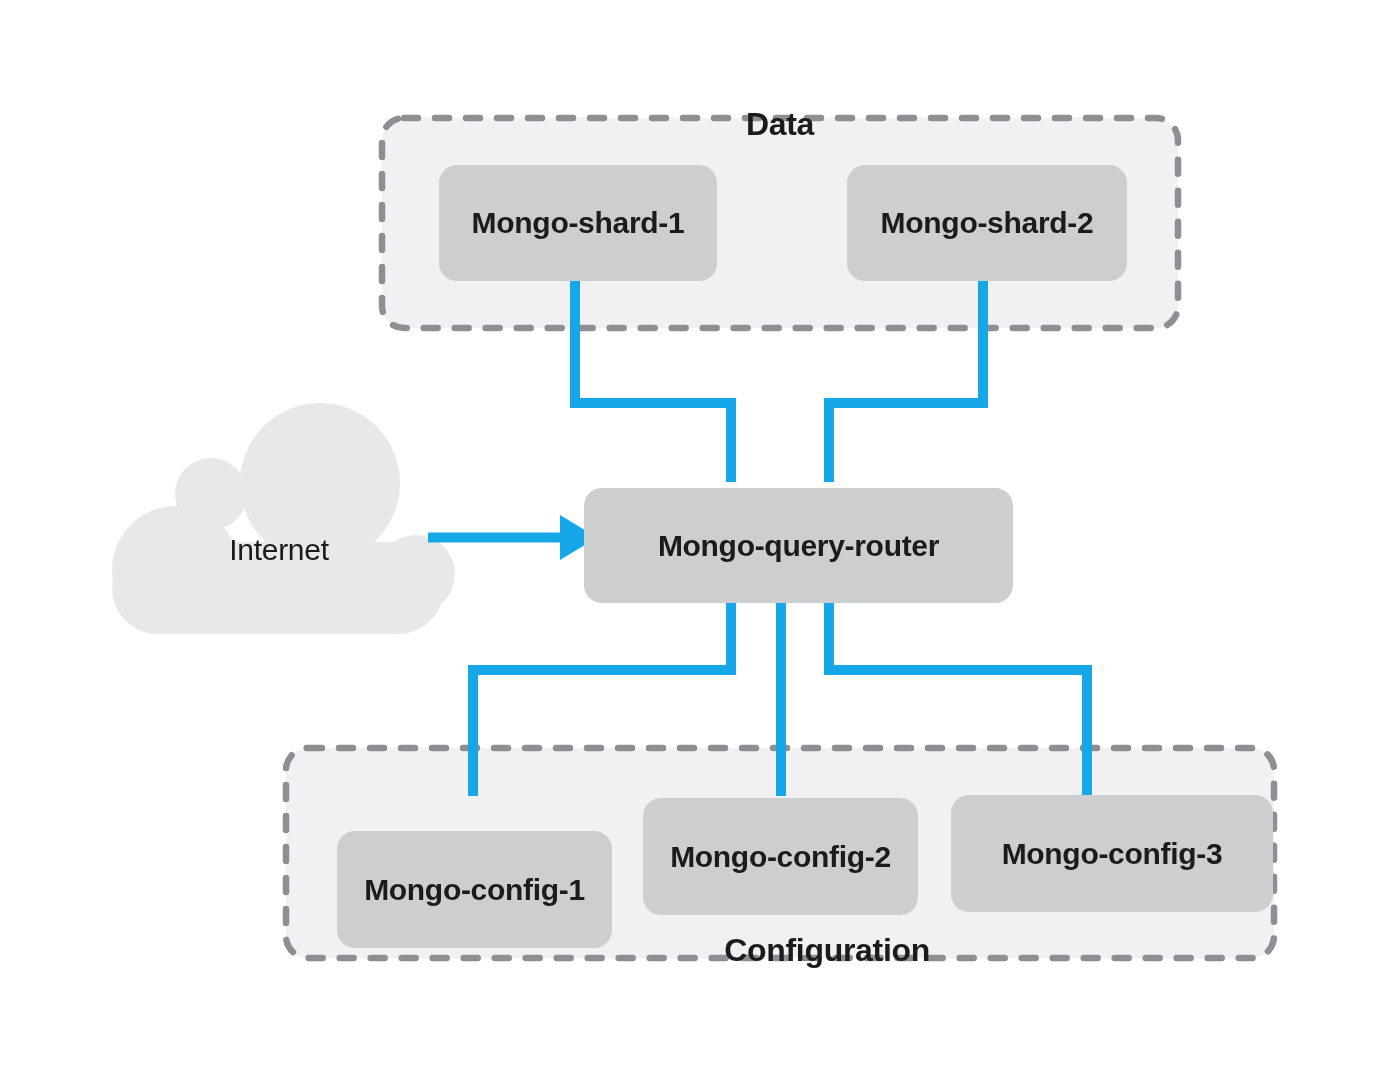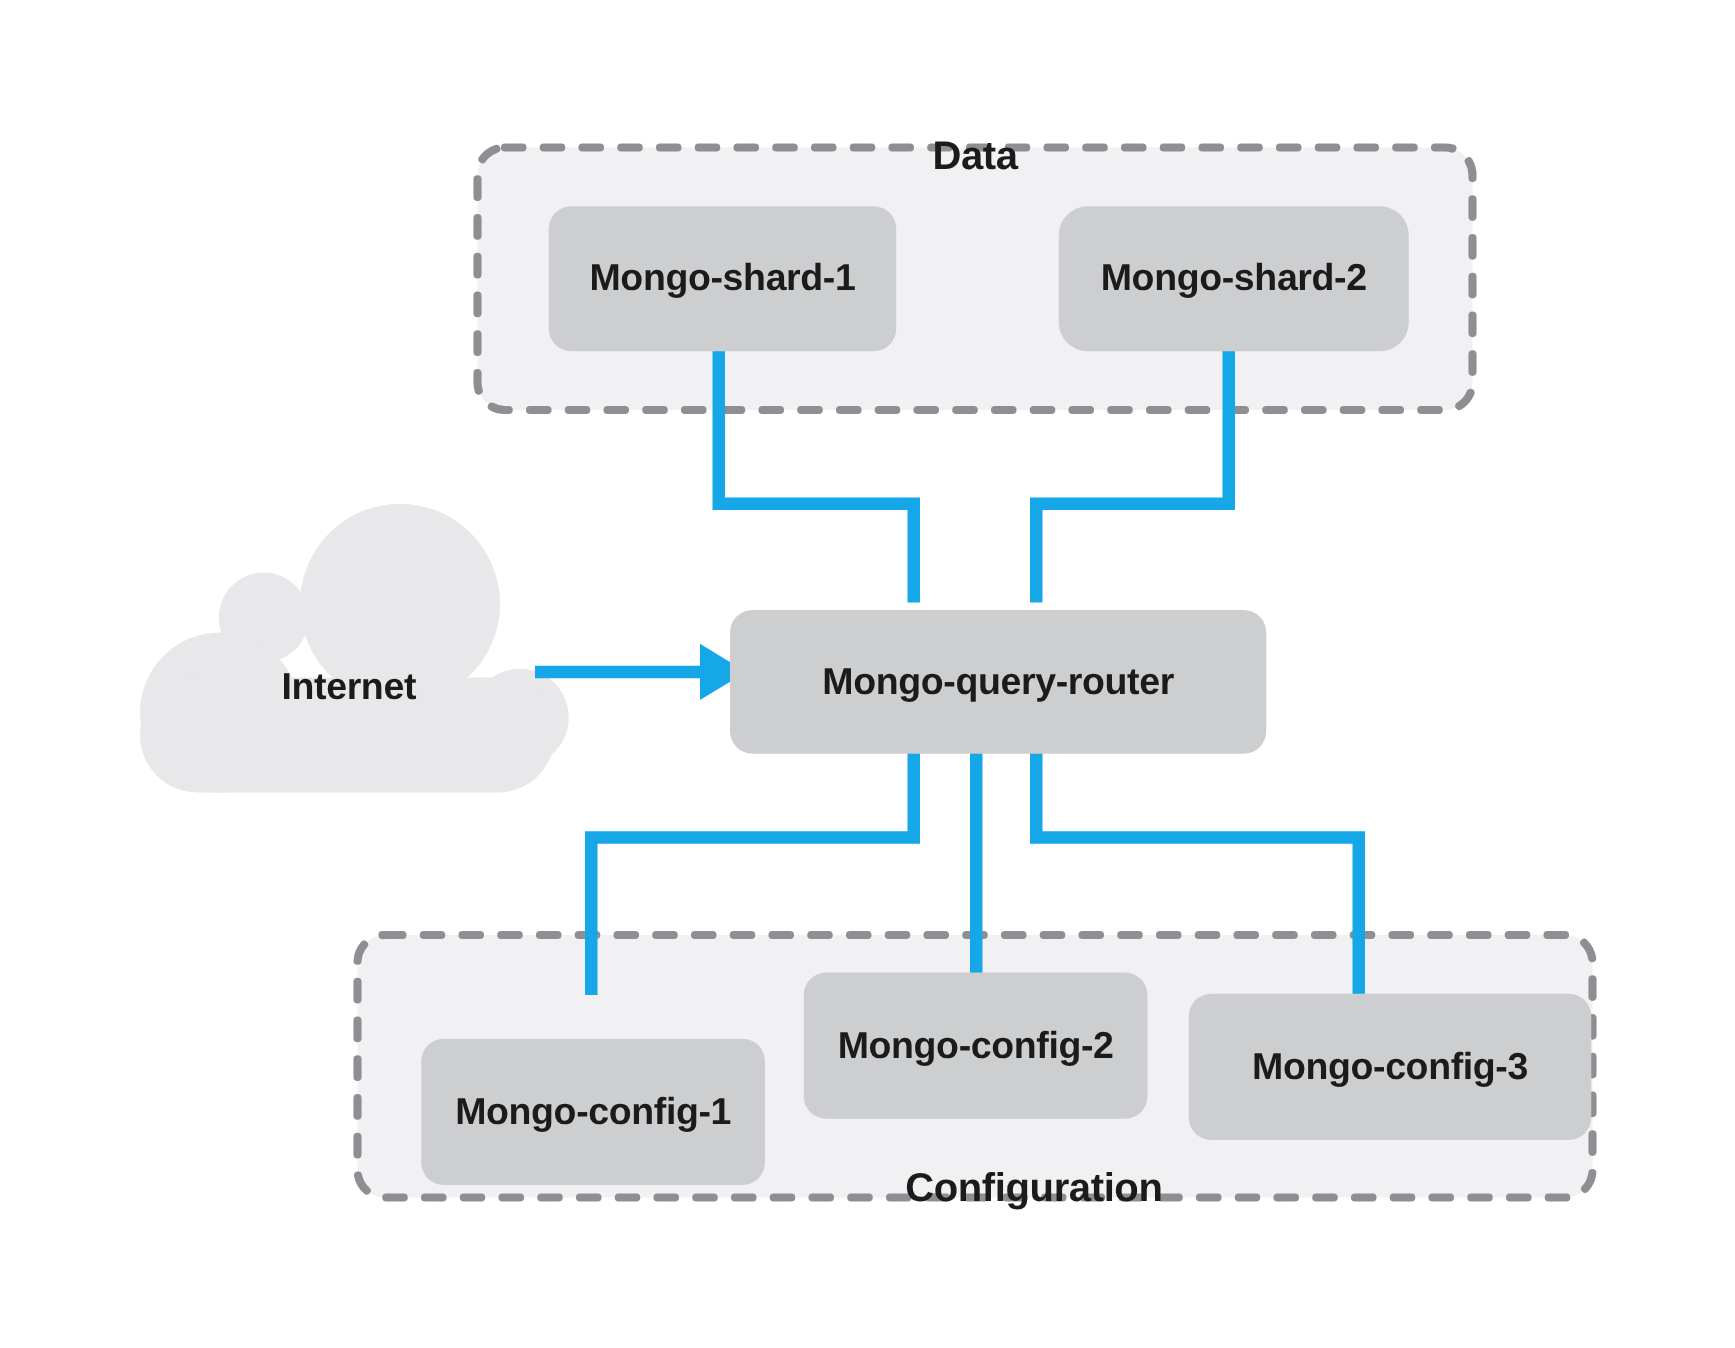--- a/index.html
+++ b/index.html
@@ -23,34 +23,34 @@
   .cloud-part{fill:var(--cloud_fill);}
   .node{
     position:absolute;
     background:var(--node_fill);
     border-radius:18px;
     display:flex;align-items:center;justify-content:center;
     font-weight:700;font-size:30px;letter-spacing:-0.3px;
     color:var(--text);
   }
   .node-shard1{left:439px;top:165px;width:278px;height:116px;}
-  .node-shard2{left:847px;top:165px;width:280px;height:116px;border-radius:23px;}
+  .node-shard2{left:847px;top:165px;width:280px;height:116px;}
   .node-router{left:584px;top:488px;width:429px;height:115px;}
   .node-config1{left:337px;top:795px;width:275px;height:117px;margin-top:36px;}
-  .node-config2{left:643px;top:778px;width:275px;height:117px;}
+  .node-config2{left:643px;top:798px;width:275px;height:117px;}
   .node-config3{left:951px;top:795px;width:322px;height:117px;}
   .group-label{
     position:absolute;font-weight:700;font-size:32px;letter-spacing:-0.3px;
     text-align:center;color:var(--text);
   }
   .label-data{left:630px;top:58px;width:300px;margin-top:48px;}
   .label-configuration{left:630px;top:932px;width:300px;text-align:right;}
   .label-internet{
     position:absolute;left:129px;top:533px;width:300px;text-align:center;
-    font-weight:700;font-size:30px;letter-spacing:-0.3px;color:var(--text);
+    font-weight:400;font-size:30px;letter-spacing:-0.3px;color:var(--text);
   }
 </style>
 </head>
 <body>
 
 <svg class="layer" width="1388" height="1078" viewBox="0 0 1388 1078">
 
   <rect class="panel" x="382" y="118" width="796" height="210" rx="22"></rect>
   <rect class="panel" x="286" y="748" width="988" height="210" rx="22"></rect>
 

